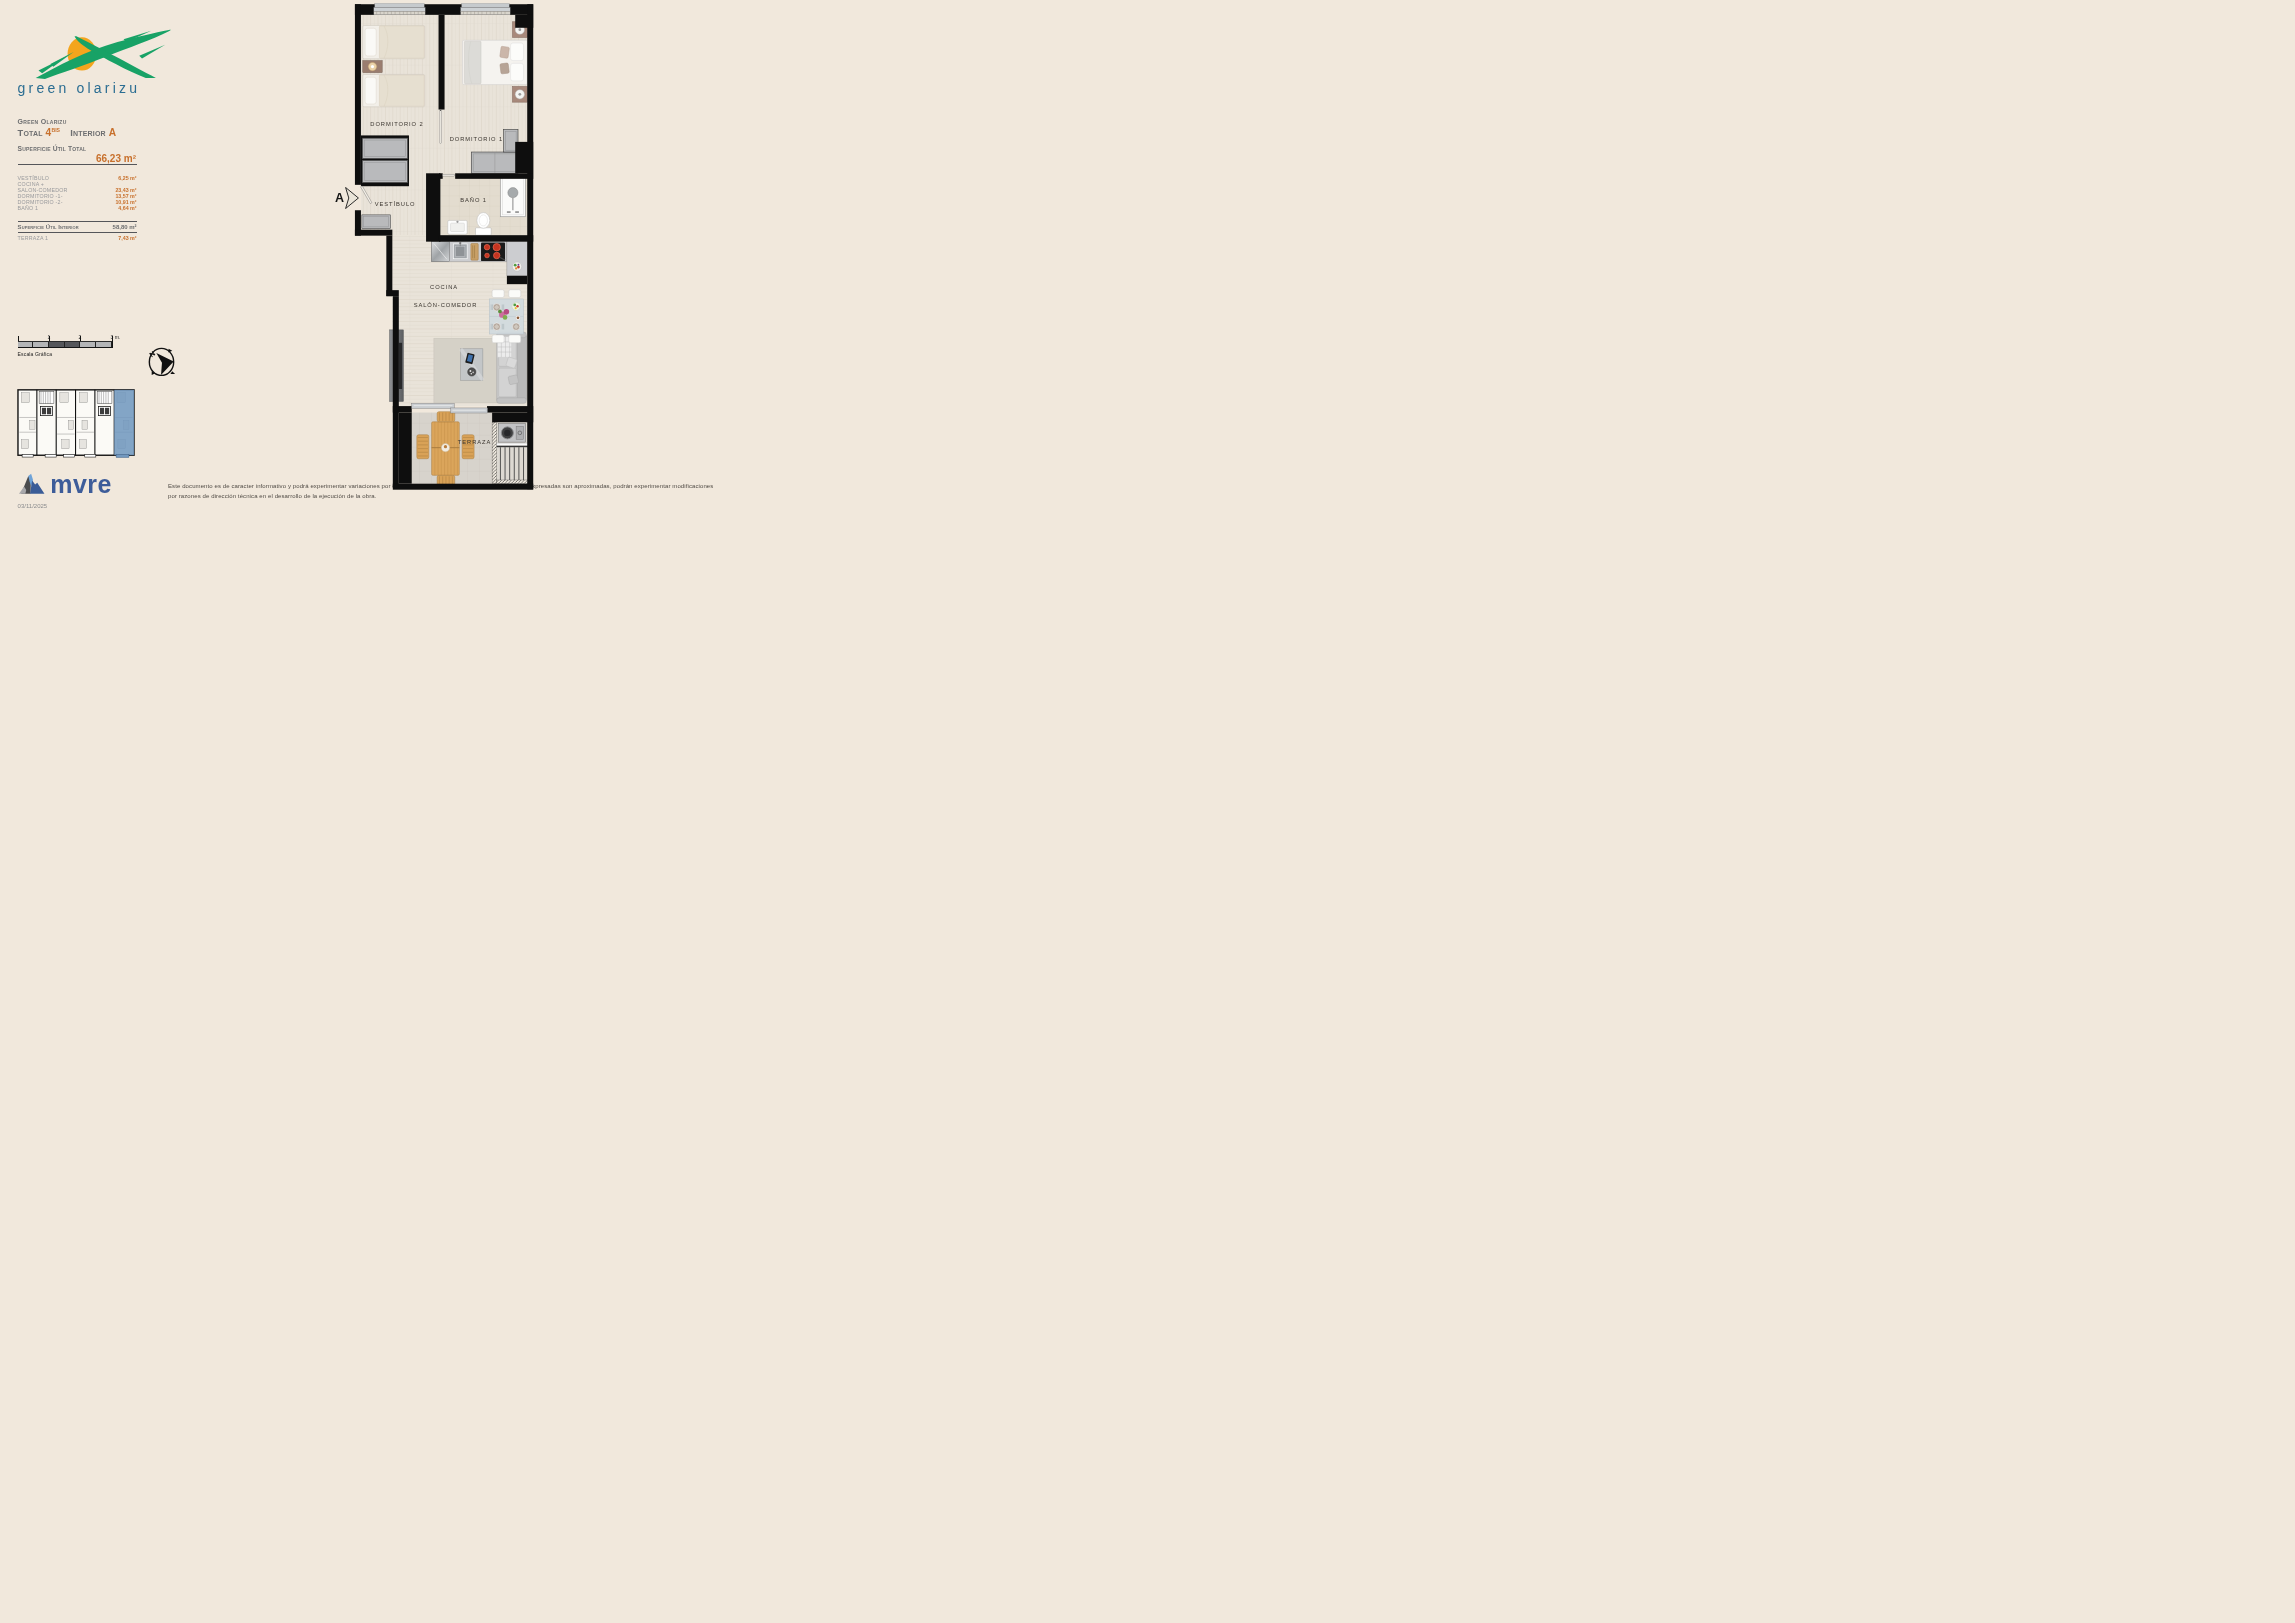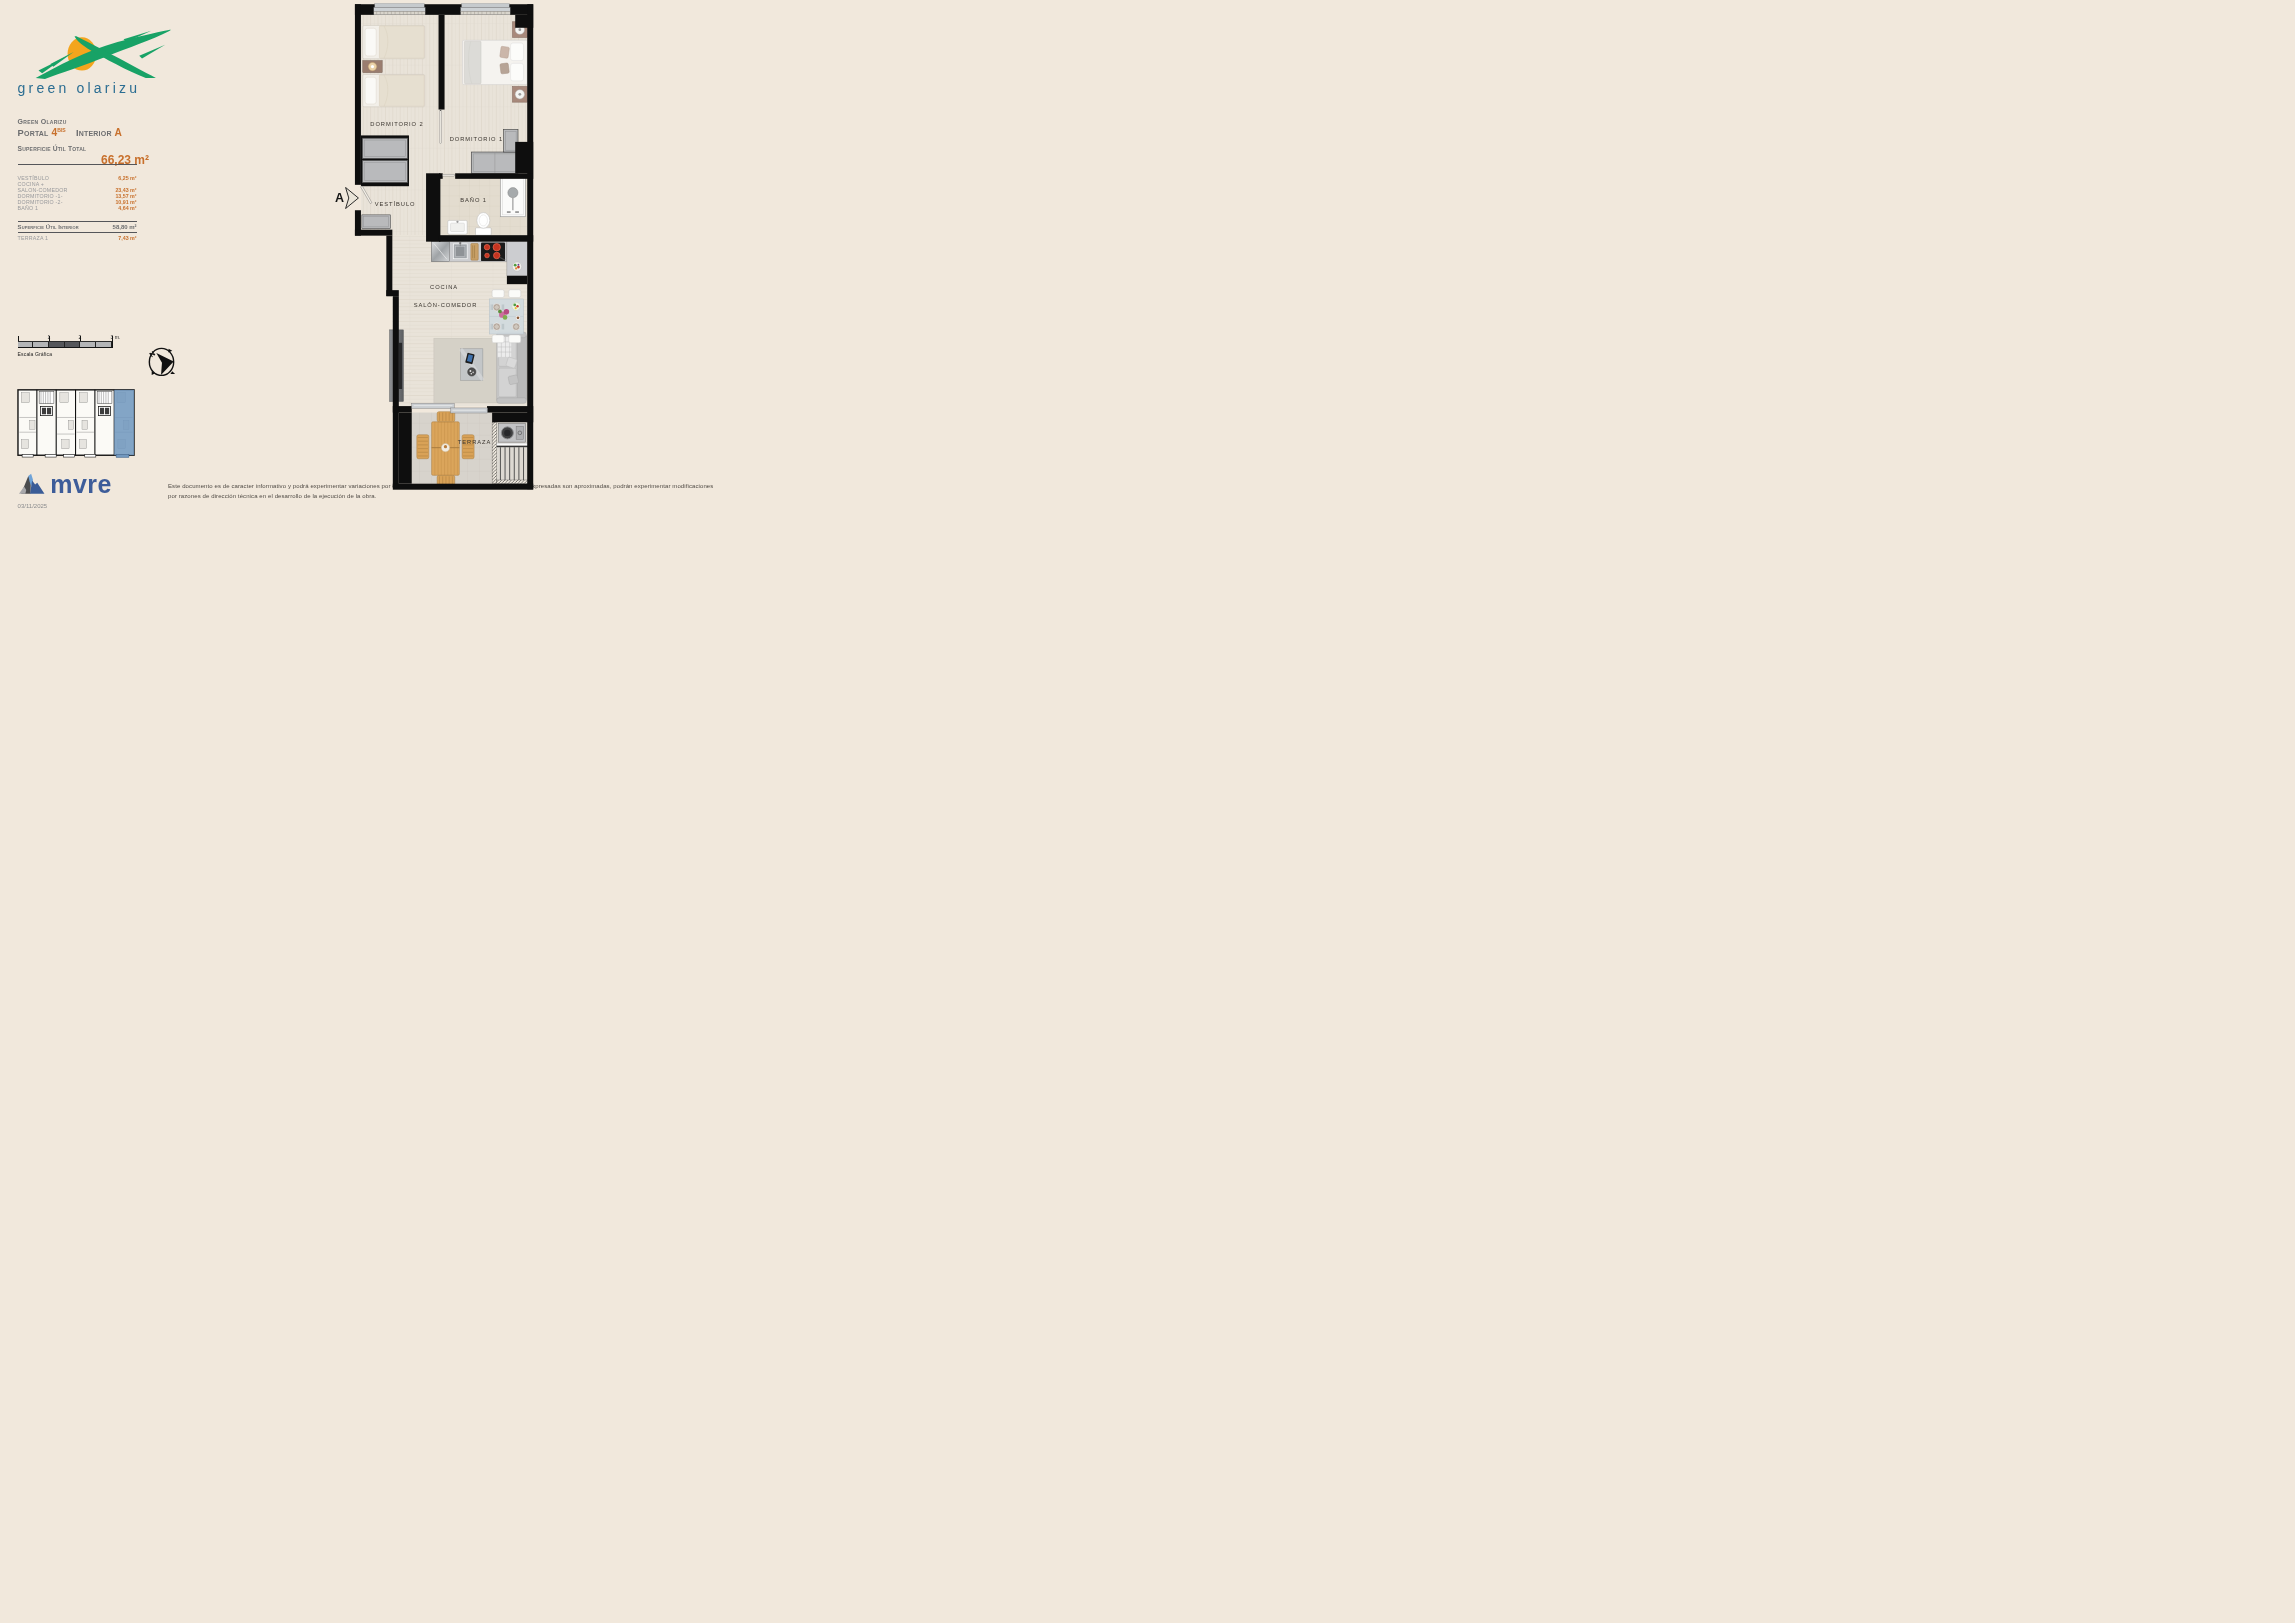--- a/index.html
+++ b/index.html
@@ -24,22 +24,22 @@
     font-variant:small-caps;color:#6d6e70;letter-spacing:0.2px;
   }
   .portal-line .orange-num{color:#c8702c;font-size:10.2px;font-variant:normal;}
   .portal-line sup{font-size:5.1px;color:#c8702c;font-variant:normal;vertical-align:3.7px;letter-spacing:0;}
   .portal-line .gap{display:inline-block;width:7.4px;}
   .sup-total-label{
     left:17.6px;top:145px;font-size:6.7px;font-weight:bold;
     font-variant:small-caps;color:#6d6e70;letter-spacing:0.2px;
   }
   .sup-total-value{
-    left:30px;top:153px;width:119px;text-align:right;
-    font-size:12px;font-weight:bold;color:#c8702c;
+    left:17px;top:153px;width:119px;text-align:right;
+    font-size:10px;font-weight:bold;color:#c8702c;
   }
   .rule{left:17.6px;width:119px;height:1.4px;background:#55565a;}
   .rule.r1{top:164px;}
   .rule.r2{top:221px;}
   .rule.r3{top:232px;}
   .srow{left:17.6px;width:119px;height:6px;display:flex;justify-content:space-between;align-items:baseline;}
   .srow .lab{font-size:5.3px;color:#98999c;letter-spacing:0.2px;}
   .srow .val{font-size:5.3px;font-weight:bold;color:#c8702c;}
   .srow.r0{top:175px;} .srow.r1x{top:181px;} .srow.r2x{top:187px;}
   .srow.r3x{top:193px;} .srow.r4x{top:199px;} .srow.r5x{top:205px;}
@@ -87,21 +87,21 @@
     <path d="M14,94 L70,66 L22,100 Z" fill="#18a266"></path>
     <path d="M198,26 L258,8 L204,32 Z" fill="#18a266"></path>
     <path d="M232,62 L288,38 L238,68 Z" fill="#18a266"></path>
     <path d="M40,80 L90,54 L46,86 Z" fill="#18a266"></path>
   </svg>
 </div>
 <div class="abs wordmark">green olarizu</div>
 
 <div class="abs proj-title">Green Olarizu</div>
 <div class="abs portal-line">
-  <span>Portal</span>
+  <span>Total</span>
   <span class="orange-num">4</span><sup>BIS</sup><span class="gap"></span>
   <span>Interior</span>
   <span class="orange-num">A</span>
 </div>
 <div class="abs sup-total-label">Superficie Útil Total</div>
 <div class="abs sup-total-value">66,23 m²</div>
 <div class="abs rule r1"></div>
 
 <div class="abs srow r0">
   <span class="lab">VESTÍBULO</span>

